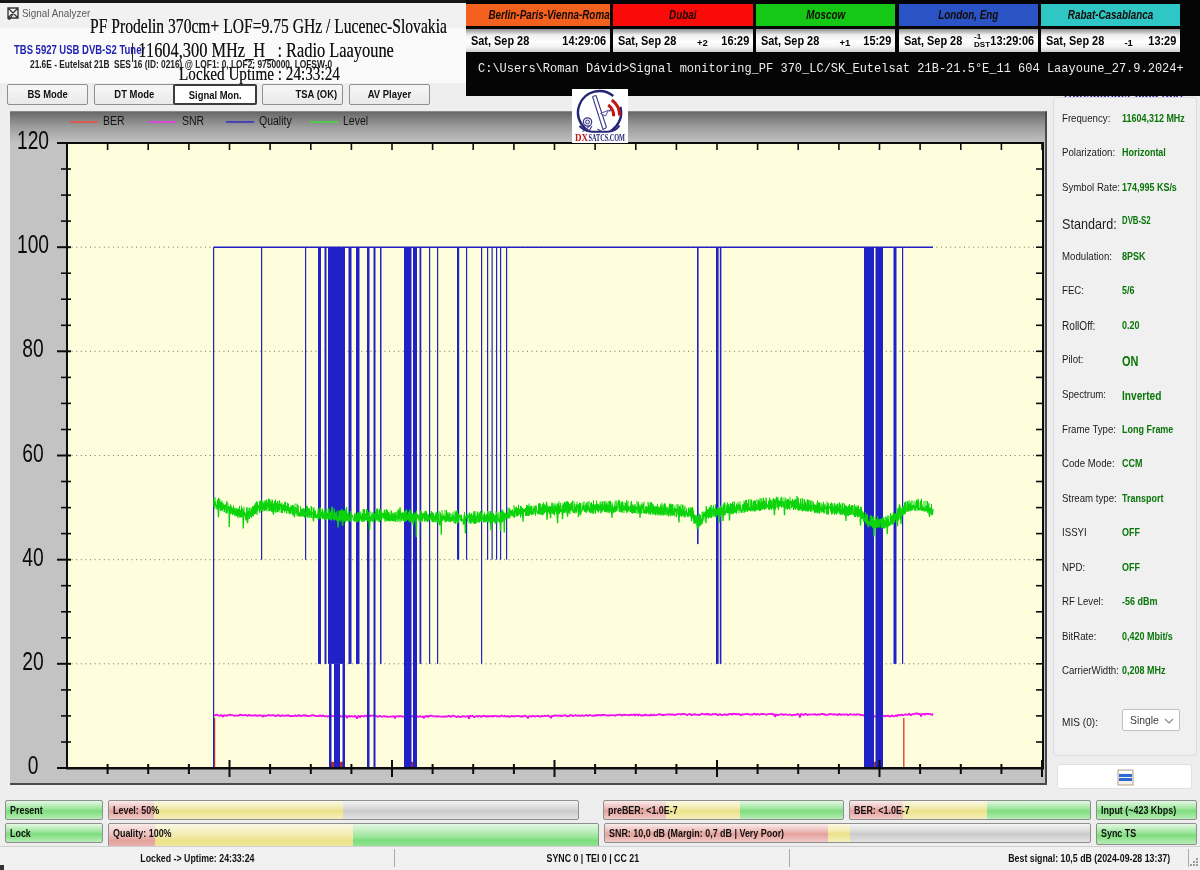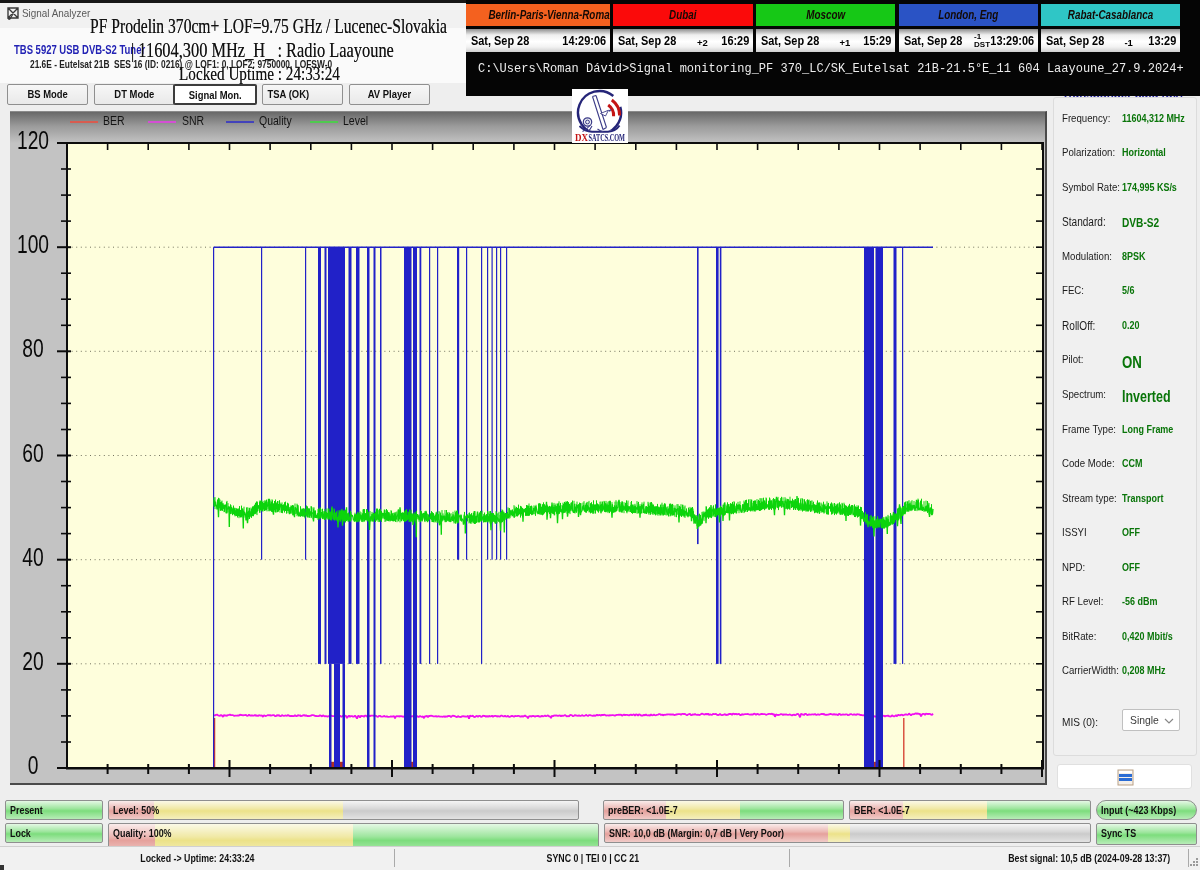--- a/index.html
+++ b/index.html
@@ -19,21 +19,21 @@
 
 <div class="abs" style="left:90px;top:14px;text-shadow:0 0 .5px rgba(0,0,0,.6);font-family:'Liberation Serif',serif;font-size:21px;color:#111;white-space:nowrap"><span style="display:inline-block;transform:scaleX(0.743);transform-origin:0 50%;white-space:nowrap">PF Prodelin 370cm+ LOF=9.75 GHz / Lucenec-Slovakia</span></div>
 <div class="abs" style="left:14px;top:42px;font-size:13px;font-weight:bold;color:#2222b4;white-space:nowrap"><span style="display:inline-block;transform:scaleX(0.73);transform-origin:0 50%;white-space:nowrap">TBS 5927 USB DVB-S2 Tuner</span></div>
 <div class="abs" style="left:131px;top:38px;text-shadow:0 0 .5px rgba(0,0,0,.6);font-family:'Liberation Serif',serif;font-size:21px;color:#111;white-space:nowrap"><span style="display:inline-block;transform:scaleX(0.78);transform-origin:0 50%;white-space:nowrap">| 11604,300 MHz_H_ : Radio Laayoune</span></div>
 <div class="abs" style="left:30px;top:58px;font-size:11px;font-weight:bold;color:#222;white-space:nowrap"><span style="display:inline-block;transform:scaleX(0.76);transform-origin:0 50%;white-space:nowrap">21.6E - Eutelsat 21B&nbsp; SES 16 (ID: 0216) @ LOF1: 0, LOF2: 9750000, LOFSW-0</span></div>
 <div class="abs" style="left:179px;top:63px;text-shadow:0 0 .5px rgba(0,0,0,.6);font-family:'Liberation Serif',serif;font-size:19px;color:#111;white-space:nowrap"><span style="display:inline-block;transform:scaleX(0.8);transform-origin:0 50%;white-space:nowrap">Locked Uptime : 24:33:24</span></div>
 
 <div style="position:absolute;left:7px;top:84px;width:81px;height:21px;background:linear-gradient(180deg,#f7f7f7,#e9e9e9);border:1.5px solid #8f8f8f;border-radius:2px;font-size:11.5px;font-weight:bold;color:#101010;text-align:center;line-height:18px;box-sizing:border-box"><span style="display:inline-block;transform:scaleX(.82);transform-origin:50% 50%;white-space:nowrap">BS Mode</span></div>
 <div style="position:absolute;left:94px;top:84px;width:81px;height:21px;background:linear-gradient(180deg,#f7f7f7,#e9e9e9);border:1.5px solid #8f8f8f;border-radius:2px;font-size:11.5px;font-weight:bold;color:#101010;text-align:center;line-height:18px;box-sizing:border-box"><span style="display:inline-block;transform:scaleX(.82);transform-origin:50% 50%;white-space:nowrap">DT Mode</span></div>
 <div style="position:absolute;left:173px;top:84px;width:84px;height:21px;background:#fff;border:2px solid #3c3c3c;border-radius:2px;font-size:11.5px;font-weight:bold;color:#101010;text-align:center;line-height:18px;box-sizing:border-box"><span style="display:inline-block;transform:scaleX(.82);transform-origin:50% 50%;white-space:nowrap">Signal Mon.</span></div>
-<div style="position:absolute;left:262px;top:84px;width:81px;height:21px;background:linear-gradient(180deg,#f7f7f7,#e9e9e9);border:1.5px solid #8f8f8f;border-radius:2px;font-size:11.5px;font-weight:bold;color:#101010;text-align:left;line-height:18px;box-sizing:border-box"><span style="display:inline-block;transform:scaleX(.82);transform-origin:50% 50%;white-space:nowrap">TSA (OK)</span></div>
+<div style="position:absolute;left:262px;top:84px;width:81px;height:21px;background:linear-gradient(180deg,#f7f7f7,#e9e9e9);border:1.5px solid #8f8f8f;border-radius:2px;font-size:11.5px;font-weight:bold;color:#101010;text-align:right;line-height:18px;box-sizing:border-box"><span style="display:inline-block;transform:scaleX(.82);transform-origin:50% 50%;white-space:nowrap">TSA (OK)</span></div>
 <div style="position:absolute;left:349px;top:84px;width:81px;height:21px;background:linear-gradient(180deg,#f7f7f7,#e9e9e9);border:1.5px solid #8f8f8f;border-radius:2px;font-size:11.5px;font-weight:bold;color:#101010;text-align:center;line-height:18px;box-sizing:border-box"><span style="display:inline-block;transform:scaleX(.82);transform-origin:50% 50%;white-space:nowrap">AV Player</span></div>
 
 <div class="abs" style="left:466px;top:0;width:734px;height:96px;background:#050505;z-index:20"></div>
 <div class="abs" style="left:0;top:0;z-index:21">
 <div style="position:absolute;left:466px;top:4px;width:144px;height:22px;background:#f4611f;color:#140a05;font-weight:bold;font-style:italic;font-size:13.5px;line-height:22px;text-align:center"><span style="display:inline-block;transform:scaleX(.73);transform-origin:50% 50%;white-space:nowrap">Berlin-Paris-Vienna-Roma</span></div>
 <div style="position:absolute;left:466px;top:29px;width:144px;height:23px;background:linear-gradient(180deg,#8e8e8e 0%,#efefef 26%,#ffffff 55%,#f2f2f2 78%,#cfcfcf 100%);color:#000;font-weight:bold;font-size:13px;line-height:23px;white-space:nowrap">
       <span style="position:absolute;left:5px;transform:scaleX(.84);transform-origin:0 50%">Sat, Sep 28</span>
       <span style="position:absolute;right:4px;transform:scaleX(.84);transform-origin:100% 50%">14:29:06</span>
     </div>
 <div style="position:absolute;left:613px;top:4px;width:140px;height:22px;background:#fb0a0a;color:#140a05;font-weight:bold;font-style:italic;font-size:13.5px;line-height:22px;text-align:center"><span style="display:inline-block;transform:scaleX(.73);transform-origin:50% 50%;white-space:nowrap">Dubai</span></div>
@@ -251,32 +251,32 @@
 </svg></div>
 
 <div class="abs" style="left:1062px;top:88px;width:125px;font-size:11.5px;font-weight:bold;color:#2222a0;white-space:nowrap;overflow:hidden">Transponder data [dx]</div>
 <div class="abs" style="left:1053px;top:97px;width:144px;height:659px;border:1px solid #dcdcdc;border-radius:3px;background:#f0f0f0"></div>
 <div style="position:absolute;left:1062px;top:112px;font-size:11.5px;color:#1c1c1c;white-space:nowrap"><span style="display:inline-block;transform:scaleX(0.84);transform-origin:0 50%;white-space:nowrap">Frequency:</span></div>
 <div style="position:absolute;left:1122px;top:112px;font-size:11.5px;font-weight:bold;color:#097509;white-space:nowrap"><span style="display:inline-block;transform:scaleX(0.78);transform-origin:0 50%;white-space:nowrap">11604,312 MHz</span></div>
 <div style="position:absolute;left:1062px;top:146px;font-size:11.5px;color:#1c1c1c;white-space:nowrap"><span style="display:inline-block;transform:scaleX(0.84);transform-origin:0 50%;white-space:nowrap">Polarization:</span></div>
 <div style="position:absolute;left:1122px;top:146px;font-size:11.5px;font-weight:bold;color:#097509;white-space:nowrap"><span style="display:inline-block;transform:scaleX(0.78);transform-origin:0 50%;white-space:nowrap">Horizontal</span></div>
 <div style="position:absolute;left:1062px;top:181px;font-size:11.5px;color:#1c1c1c;white-space:nowrap"><span style="display:inline-block;transform:scaleX(0.84);transform-origin:0 50%;white-space:nowrap">Symbol Rate:</span></div>
 <div style="position:absolute;left:1122px;top:181px;font-size:11.5px;font-weight:bold;color:#097509;white-space:nowrap"><span style="display:inline-block;transform:scaleX(0.78);transform-origin:0 50%;white-space:nowrap">174,995 KS/s</span></div>
-<div style="position:absolute;left:1062px;top:215px;font-size:12px;color:#1c1c1c;white-space:nowrap"><span style="display:inline-block;transform:scaleX(0.84);transform-origin:0 50%;white-space:nowrap">Standard:</span></div>
-<div style="position:absolute;left:1122px;top:215px;font-size:13px;font-weight:bold;color:#097509;white-space:nowrap"><span style="display:inline-block;transform:scaleX(0.78);transform-origin:0 50%;white-space:nowrap">DVB-S2</span></div>
+<div style="position:absolute;left:1062px;top:215px;font-size:15px;color:#1c1c1c;white-space:nowrap"><span style="display:inline-block;transform:scaleX(0.84);transform-origin:0 50%;white-space:nowrap">Standard:</span></div>
+<div style="position:absolute;left:1122px;top:215px;font-size:10px;font-weight:bold;color:#097509;white-space:nowrap"><span style="display:inline-block;transform:scaleX(0.78);transform-origin:0 50%;white-space:nowrap">DVB-S2</span></div>
 <div style="position:absolute;left:1062px;top:250px;font-size:11.5px;color:#1c1c1c;white-space:nowrap"><span style="display:inline-block;transform:scaleX(0.84);transform-origin:0 50%;white-space:nowrap">Modulation:</span></div>
 <div style="position:absolute;left:1122px;top:250px;font-size:11.5px;font-weight:bold;color:#097509;white-space:nowrap"><span style="display:inline-block;transform:scaleX(0.78);transform-origin:0 50%;white-space:nowrap">8PSK</span></div>
 <div style="position:absolute;left:1062px;top:284px;font-size:11.5px;color:#1c1c1c;white-space:nowrap"><span style="display:inline-block;transform:scaleX(0.84);transform-origin:0 50%;white-space:nowrap">FEC:</span></div>
 <div style="position:absolute;left:1122px;top:284px;font-size:11.5px;font-weight:bold;color:#097509;white-space:nowrap"><span style="display:inline-block;transform:scaleX(0.78);transform-origin:0 50%;white-space:nowrap">5/6</span></div>
 <div style="position:absolute;left:1062px;top:319px;font-size:12px;color:#1c1c1c;white-space:nowrap"><span style="display:inline-block;transform:scaleX(0.84);transform-origin:0 50%;white-space:nowrap">RollOff:</span></div>
 <div style="position:absolute;left:1122px;top:319px;font-size:11.5px;font-weight:bold;color:#097509;white-space:nowrap"><span style="display:inline-block;transform:scaleX(0.78);transform-origin:0 50%;white-space:nowrap">0.20</span></div>
 <div style="position:absolute;left:1062px;top:353px;font-size:11.5px;color:#1c1c1c;white-space:nowrap"><span style="display:inline-block;transform:scaleX(0.84);transform-origin:0 50%;white-space:nowrap">Pilot:</span></div>
-<div style="position:absolute;left:1122px;top:353px;font-size:17px;font-weight:bold;color:#097509;white-space:nowrap"><span style="display:inline-block;transform:scaleX(0.78);transform-origin:0 50%;white-space:nowrap">ON</span></div>
+<div style="position:absolute;left:1122px;top:353px;font-size:14px;font-weight:bold;color:#097509;white-space:nowrap"><span style="display:inline-block;transform:scaleX(0.78);transform-origin:0 50%;white-space:nowrap">ON</span></div>
 <div style="position:absolute;left:1062px;top:388px;font-size:11.5px;color:#1c1c1c;white-space:nowrap"><span style="display:inline-block;transform:scaleX(0.84);transform-origin:0 50%;white-space:nowrap">Spectrum:</span></div>
-<div style="position:absolute;left:1122px;top:388px;font-size:16px;font-weight:bold;color:#097509;white-space:nowrap"><span style="display:inline-block;transform:scaleX(0.78);transform-origin:0 50%;white-space:nowrap">Inverted</span></div>
+<div style="position:absolute;left:1122px;top:388px;font-size:13px;font-weight:bold;color:#097509;white-space:nowrap"><span style="display:inline-block;transform:scaleX(0.78);transform-origin:0 50%;white-space:nowrap">Inverted</span></div>
 <div style="position:absolute;left:1062px;top:423px;font-size:11.5px;color:#1c1c1c;white-space:nowrap"><span style="display:inline-block;transform:scaleX(0.84);transform-origin:0 50%;white-space:nowrap">Frame Type:</span></div>
 <div style="position:absolute;left:1122px;top:423px;font-size:11.5px;font-weight:bold;color:#097509;white-space:nowrap"><span style="display:inline-block;transform:scaleX(0.78);transform-origin:0 50%;white-space:nowrap">Long Frame</span></div>
 <div style="position:absolute;left:1062px;top:457px;font-size:11.5px;color:#1c1c1c;white-space:nowrap"><span style="display:inline-block;transform:scaleX(0.84);transform-origin:0 50%;white-space:nowrap">Code Mode:</span></div>
 <div style="position:absolute;left:1122px;top:457px;font-size:11.5px;font-weight:bold;color:#097509;white-space:nowrap"><span style="display:inline-block;transform:scaleX(0.78);transform-origin:0 50%;white-space:nowrap">CCM</span></div>
 <div style="position:absolute;left:1062px;top:492px;font-size:11.5px;color:#1c1c1c;white-space:nowrap"><span style="display:inline-block;transform:scaleX(0.84);transform-origin:0 50%;white-space:nowrap">Stream type:</span></div>
 <div style="position:absolute;left:1122px;top:492px;font-size:11.5px;font-weight:bold;color:#097509;white-space:nowrap"><span style="display:inline-block;transform:scaleX(0.78);transform-origin:0 50%;white-space:nowrap">Transport</span></div>
 <div style="position:absolute;left:1062px;top:526px;font-size:11.5px;color:#1c1c1c;white-space:nowrap"><span style="display:inline-block;transform:scaleX(0.84);transform-origin:0 50%;white-space:nowrap">ISSYI</span></div>
 <div style="position:absolute;left:1122px;top:526px;font-size:11.5px;font-weight:bold;color:#097509;white-space:nowrap"><span style="display:inline-block;transform:scaleX(0.78);transform-origin:0 50%;white-space:nowrap">OFF</span></div>
 <div style="position:absolute;left:1062px;top:561px;font-size:11.5px;color:#1c1c1c;white-space:nowrap"><span style="display:inline-block;transform:scaleX(0.84);transform-origin:0 50%;white-space:nowrap">NPD:</span></div>
 <div style="position:absolute;left:1122px;top:561px;font-size:11.5px;font-weight:bold;color:#097509;white-space:nowrap"><span style="display:inline-block;transform:scaleX(0.78);transform-origin:0 50%;white-space:nowrap">OFF</span></div>
@@ -306,21 +306,21 @@
   </div>
 <div style="position:absolute;left:108px;top:800px;width:471px;height:20px;border:1px solid #8f8f8f;border-radius:2px;background:linear-gradient(180deg,rgba(255,255,255,.8) 0%,rgba(255,255,255,.25) 42%,rgba(255,255,255,0) 55%,rgba(255,255,255,.45) 100%),linear-gradient(90deg,#e5a19c 0.0%,#e5a19c 9.5%,#ece289 9.5%,#ece289 50.0%,#cbcbcb 50.0%,#cbcbcb 100.0%);">
     <span style="position:absolute;left:4px;top:0;line-height:18px;font-size:10.5px;font-weight:bold;color:#101010;white-space:nowrap;transform:scaleX(.85);transform-origin:0 50%">Level: 50%</span>
   </div>
 <div style="position:absolute;left:603px;top:800px;width:241px;height:20px;border:1px solid #8f8f8f;border-radius:2px;background:linear-gradient(180deg,rgba(255,255,255,.8) 0%,rgba(255,255,255,.25) 42%,rgba(255,255,255,0) 55%,rgba(255,255,255,.45) 100%),linear-gradient(90deg,#e5a19c 0.0%,#e5a19c 26.0%,#ece289 26.0%,#ece289 57.0%,#7ddd7d 57.0%,#7ddd7d 100.0%);">
     <span style="position:absolute;left:4px;top:0;line-height:18px;font-size:10.5px;font-weight:bold;color:#101010;white-space:nowrap;transform:scaleX(.85);transform-origin:0 50%">preBER: &lt;1.0E-7</span>
   </div>
 <div style="position:absolute;left:849px;top:800px;width:242px;height:20px;border:1px solid #8f8f8f;border-radius:2px;background:linear-gradient(180deg,rgba(255,255,255,.8) 0%,rgba(255,255,255,.25) 42%,rgba(255,255,255,0) 55%,rgba(255,255,255,.45) 100%),linear-gradient(90deg,#e5a19c 0.0%,#e5a19c 22.0%,#ece289 22.0%,#ece289 57.0%,#7ddd7d 57.0%,#7ddd7d 100.0%);">
     <span style="position:absolute;left:4px;top:0;line-height:18px;font-size:10.5px;font-weight:bold;color:#101010;white-space:nowrap;transform:scaleX(.85);transform-origin:0 50%">BER: &lt;1.0E-7</span>
   </div>
-<div style="position:absolute;left:1096px;top:800px;width:101px;height:20px;border:1px solid #8f8f8f;border-radius:10px;background:linear-gradient(180deg,rgba(255,255,255,.8) 0%,rgba(255,255,255,.25) 42%,rgba(255,255,255,0) 55%,rgba(255,255,255,.45) 100%),linear-gradient(90deg,#7ddd7d 0.0%,#7ddd7d 100.0%);">
+<div style="position:absolute;left:1096px;top:800px;width:101px;height:20px;border:1px solid #8f8f8f;border-radius:2px;background:linear-gradient(180deg,rgba(255,255,255,.8) 0%,rgba(255,255,255,.25) 42%,rgba(255,255,255,0) 55%,rgba(255,255,255,.45) 100%),linear-gradient(90deg,#7ddd7d 0.0%,#7ddd7d 100.0%);">
     <span style="position:absolute;left:4px;top:0;line-height:18px;font-size:10.5px;font-weight:bold;color:#101010;white-space:nowrap;transform:scaleX(.85);transform-origin:0 50%">Input (~423 Kbps)</span>
   </div>
 <div style="position:absolute;left:5px;top:823px;width:98px;height:20px;border:1px solid #8f8f8f;border-radius:2px;background:linear-gradient(180deg,rgba(255,255,255,.8) 0%,rgba(255,255,255,.25) 42%,rgba(255,255,255,0) 55%,rgba(255,255,255,.45) 100%),linear-gradient(90deg,#7ddd7d 0.0%,#7ddd7d 100.0%);">
     <span style="position:absolute;left:4px;top:0;line-height:18px;font-size:10.5px;font-weight:bold;color:#101010;white-space:nowrap;transform:scaleX(.85);transform-origin:0 50%">Lock</span>
   </div>
 <div style="position:absolute;left:108px;top:823px;width:491px;height:32px;border:1px solid #8f8f8f;border-radius:2px;background:linear-gradient(180deg,rgba(255,255,255,.8) 0%,rgba(255,255,255,.25) 42%,rgba(255,255,255,0) 55%,rgba(255,255,255,.45) 100%),linear-gradient(90deg,#e5a19c 0.0%,#e5a19c 9.5%,#ece289 9.5%,#ece289 50.0%,#7ddd7d 50.0%,#7ddd7d 100.0%);">
     <span style="position:absolute;left:4px;top:0;line-height:18px;font-size:10.5px;font-weight:bold;color:#101010;white-space:nowrap;transform:scaleX(.85);transform-origin:0 50%">Quality: 100%</span>
   </div>
 <div style="position:absolute;left:604px;top:823px;width:487px;height:20px;border:1px solid #8f8f8f;border-radius:2px;background:linear-gradient(180deg,rgba(255,255,255,.8) 0%,rgba(255,255,255,.25) 42%,rgba(255,255,255,0) 55%,rgba(255,255,255,.45) 100%),linear-gradient(90deg,#e5a19c 0.0%,#e5a19c 46.0%,#ece289 46.0%,#ece289 50.5%,#cbcbcb 50.5%,#cbcbcb 100.0%);">
     <span style="position:absolute;left:4px;top:0;line-height:18px;font-size:10.5px;font-weight:bold;color:#101010;white-space:nowrap;transform:scaleX(.85);transform-origin:0 50%">SNR: 10,0 dB (Margin: 0,7 dB | Very Poor)</span>

